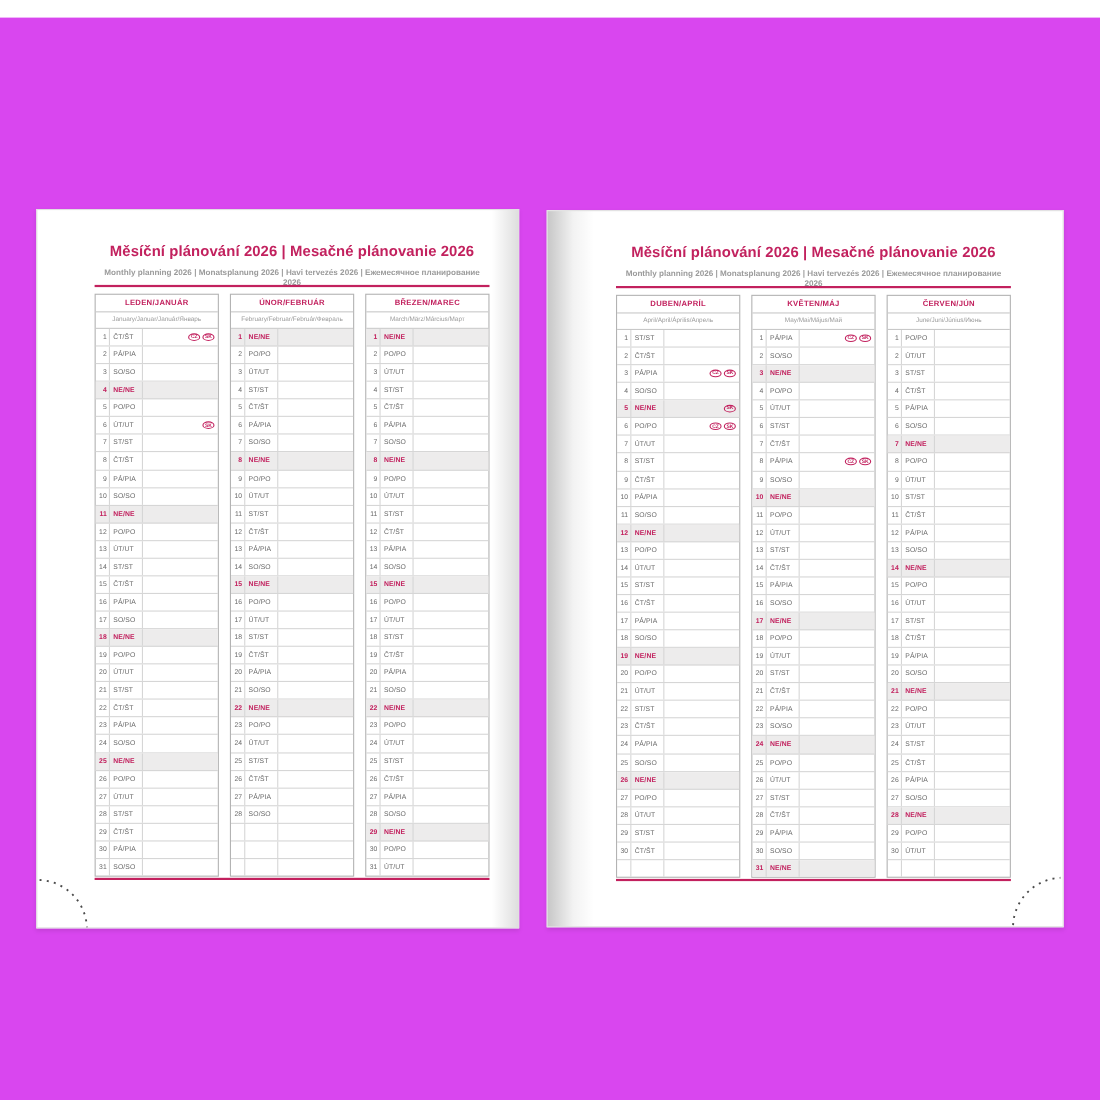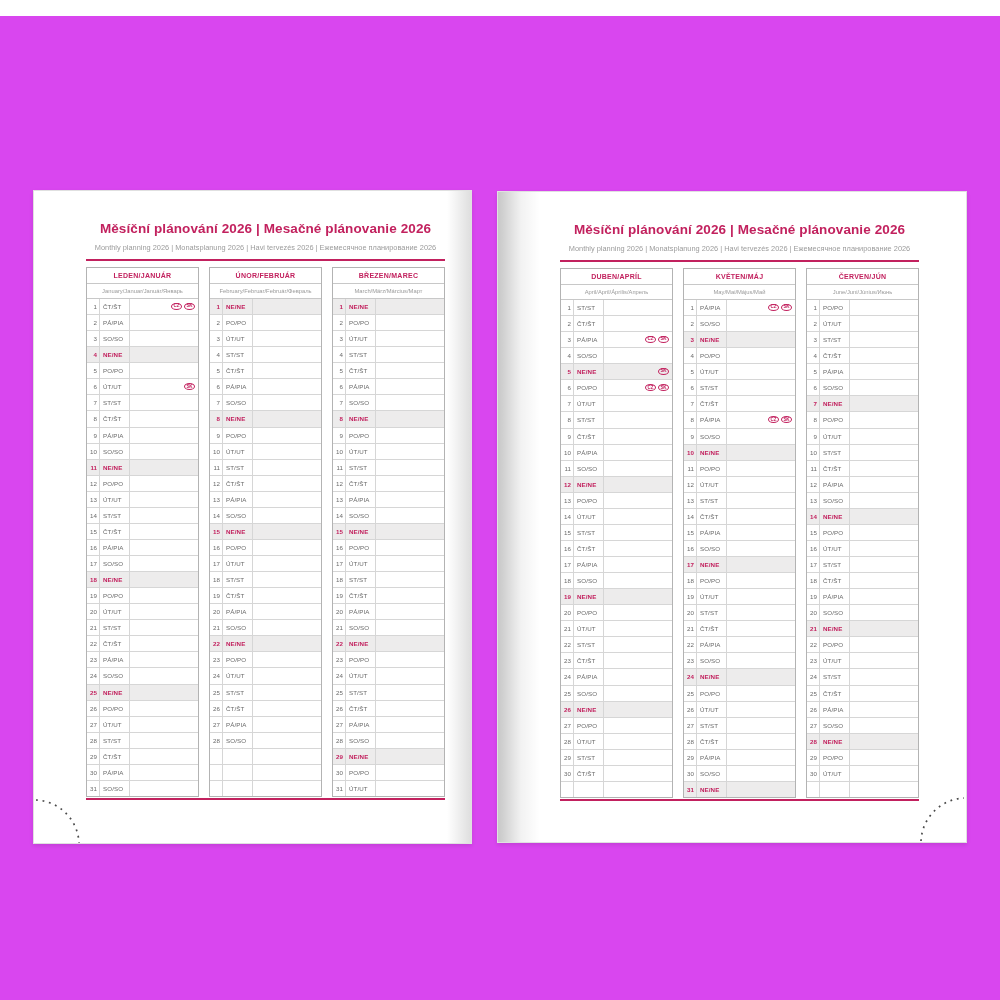--- a/index.html
+++ b/index.html
@@ -23,21 +23,21 @@
   .spine-shadow-right{position:absolute;left:0;top:0;bottom:0;width:42px;
     background:linear-gradient(to right, rgba(0,0,0,0.22), rgba(0,0,0,0.05) 55%, rgba(0,0,0,0));}
 
   .content{position:absolute;top:0;width:359px;height:100%;}
   .page-left .content{left:52px;}
   .page-right .content{left:62px;}
 
   .page-title{position:absolute;top:30px;width:100%;text-align:center;
     color:var(--accent);font-size:13.5px;font-weight:bold;letter-spacing:0.1px;}
   .page-subtitle{position:absolute;top:52px;width:100%;text-align:center;
-    color:var(--sub-text);font-size:7.4px;}
+    color:var(--sub-text);font-size:7.4px;font-weight:bold;}
   .rule{position:absolute;left:0;width:100%;height:2px;background:var(--accent);}
   .rule-top{top:68px;}
   .rule-bottom{top:607px;}
 
   .months-wrap{position:absolute;top:76px;left:0;width:100%;height:530px;}
   .month{position:absolute;top:0;width:113px;height:530px;background:#fff;
     border:1px solid #b3b3b3;display:flex;flex-direction:column;}
   .month-name{height:16px;line-height:16px;flex:none;text-align:center;
     color:var(--accent);font-weight:bold;font-size:7px;letter-spacing:0.25px;
     border-bottom:1px solid var(--border);}

